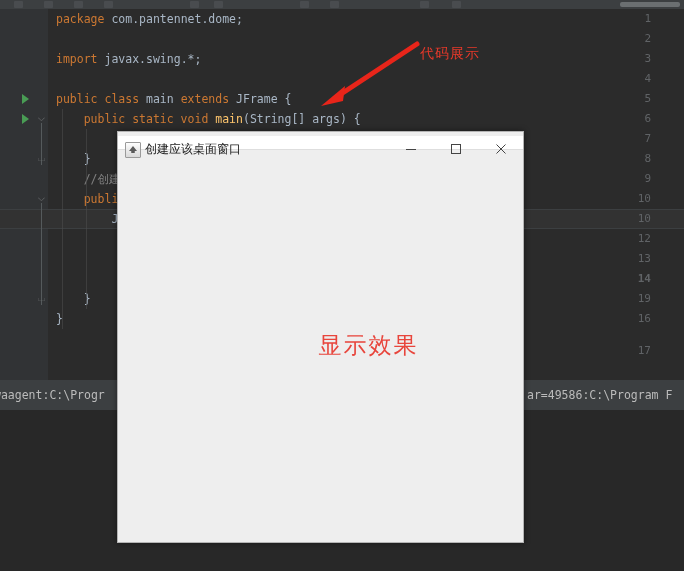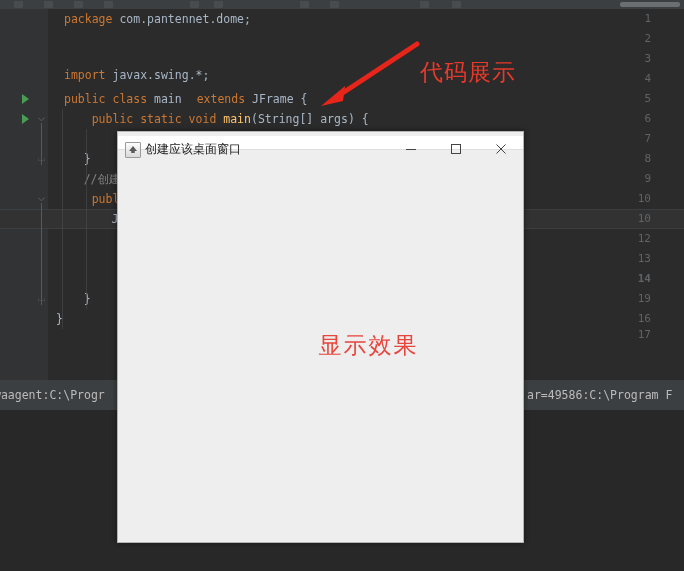--- a/index.html
+++ b/index.html
@@ -64,21 +64,21 @@
     position:absolute;left:0;width:684px;height:20px;
     background:#323232;border-top:1px solid #3c3f41;border-bottom:1px solid #3c3f41;
     box-sizing:border-box;
   }
   .code{
     position:absolute;left:56px;
     font-family:"DejaVu Sans Mono", monospace;
     font-size:11.5px;line-height:20px;height:20px;
     white-space:pre;color:#a9b7c6;
   }
-  .kw{color:#cc7832;margin-left:8px;}
+  .kw{color:#cc7832;}
   .cls{color:#a9b7c6;}
   .pln{color:#a9b7c6;}
   .fn{color:#ffc66d;}
   .cmt{color:#808080;}
   
   .iguide{position:absolute;width:1px;background:#4b4b4b;opacity:.6;}
   
   #console{
     position:absolute;left:0;top:380px;width:684px;height:30px;
     background:#3c3f41;
@@ -91,23 +91,22 @@
   #console-text-left{left:-6px;}
   #console-text-right{left:527px;}
   #belowfill{
     position:absolute;left:0;top:410px;width:684px;height:161px;
     background:#282828;
   }
   
   #anno-code-label{
     position:absolute;left:420px;top:45px;
     font-family:"DejaVu Sans", sans-serif;
-    font-size:23px;color:#e8392a;letter-spacing:1px;
+    font-size:14px;color:#e8392a;letter-spacing:1px;
     white-space:nowrap;
-    margin-top:12px;
   }
   #anno-arrow{
     position:absolute;left:305px;top:40px;width:120px;height:70px;
     pointer-events:none;
   }
   
   #swing-window{
     position:absolute;left:117px;top:131px;width:407px;height:412px;
     background:#eeeeee;
     border:1px solid #b4b4b4;
@@ -177,21 +176,21 @@
     <div id="gutter"></div>
     <div id="gutter-sep"></div>
     <div id="editor-lines">
         <div class="curline" style="top: 200px;"></div>
         <div class="foldline" style="top: 114px; height: 42px;"></div>
         <div class="foldline" style="top: 194px; height: 102px;"></div>
         <div class="ln" style="top: 0px;">1</div>
         <div class="code" style="top: 0px;"><span class="kw">package </span><span class="pln">com.pantennet.dome;</span></div>
         <div class="ln" style="top: 20px;">2</div>
         <div class="ln" style="top: 40px;">3</div>
-        <div class="code" style="top: 56px;"><span class="kw">import </span><span class="pln">javax.swing.*;</span></div>
+        <div class="code" style="top: 40px;"><span class="kw">import </span><span class="pln">javax.swing.*;</span></div>
         <div class="ln" style="top: 60px;">4</div>
         <div class="ln" style="top: 80px;">5</div>
         <div class="runmark" style="top: 85px;"></div>
         <div class="code" style="top: 80px;"><span class="kw">public class </span><span class="cls">main </span><span class="kw">extends </span><span class="cls">JFrame {</span></div>
         <div class="ln" style="top: 100px;">6</div>
         <div class="runmark" style="top: 105px;"></div>
         <div class="foldmark" style="top: 105px;">⌵</div>
         <div class="code" style="top: 100px;"><span class="kw">    public static void </span><span class="fn">main</span><span class="pln">(String[] args) {</span></div>
         <div class="ln" style="top: 120px;">7</div>
         <div class="code" style="top: 120px;"><span class="pln">        </span></div>
@@ -209,21 +208,21 @@
         <div class="code" style="top: 220px;"><span class="pln">        </span></div>
         <div class="ln" style="top: 240px;">13</div>
         <div class="code" style="top: 240px;"><span class="pln">        </span></div>
         <div class="ln" style="top: 260px; font-weight: bold;">14</div>
         <div class="code" style="top: 260px;"><span class="pln">        </span></div>
         <div class="ln" style="top: 280px;">19</div>
         <div class="foldmark" style="top: 285px;">⌴</div>
         <div class="code" style="top: 280px;"><span class="pln">    }</span></div>
         <div class="ln" style="top: 300px;">16</div>
         <div class="code" style="top: 300px;"><span class="pln">}</span></div>
-        <div class="ln" style="top: 316px;">17</div>
+        <div class="ln" style="top: 332px;">17</div>
         <div class="iguide" style="left: 62px; top: 100px; height: 220px;"></div>
         <div class="iguide" style="left: 86px; top: 120px; height: 180px;"></div>
       </div>
   </div>
 
   <div id="console">
     <div id="console-text-left">waagent:C:\Progr</div>
     <div id="console-text-right">ar=49586:C:\Program F</div>
   </div>
   <div id="belowfill"></div>

